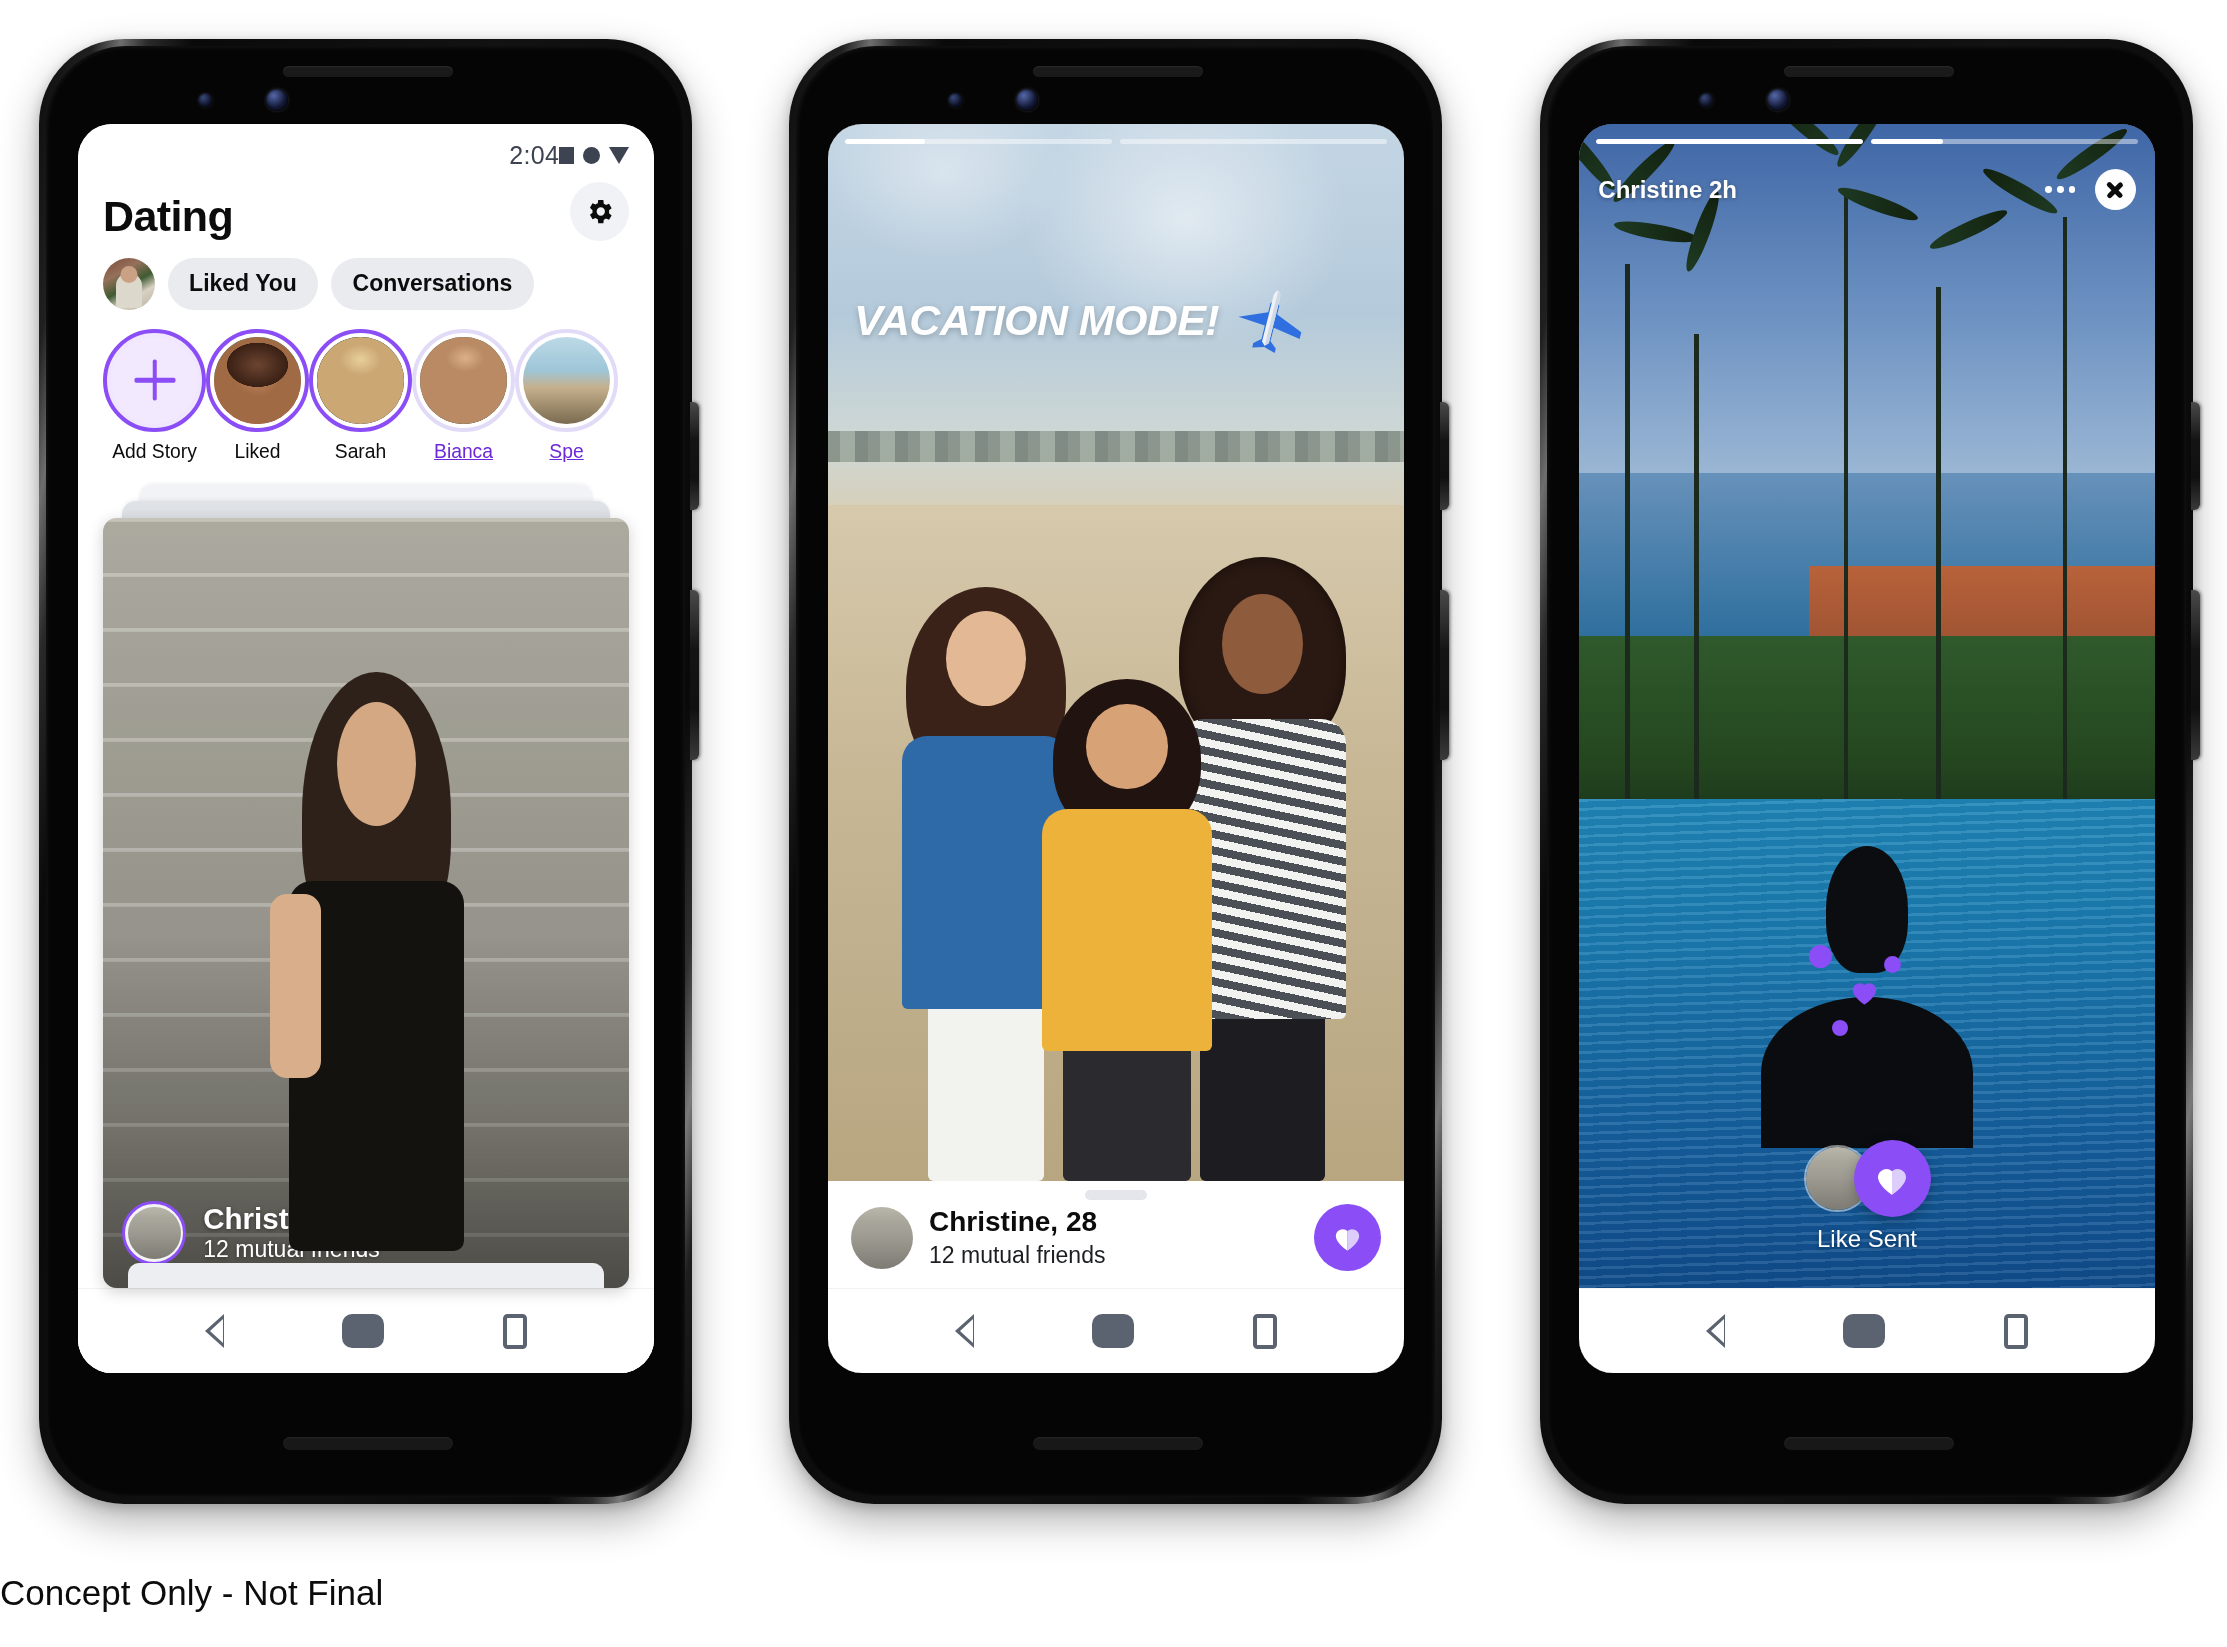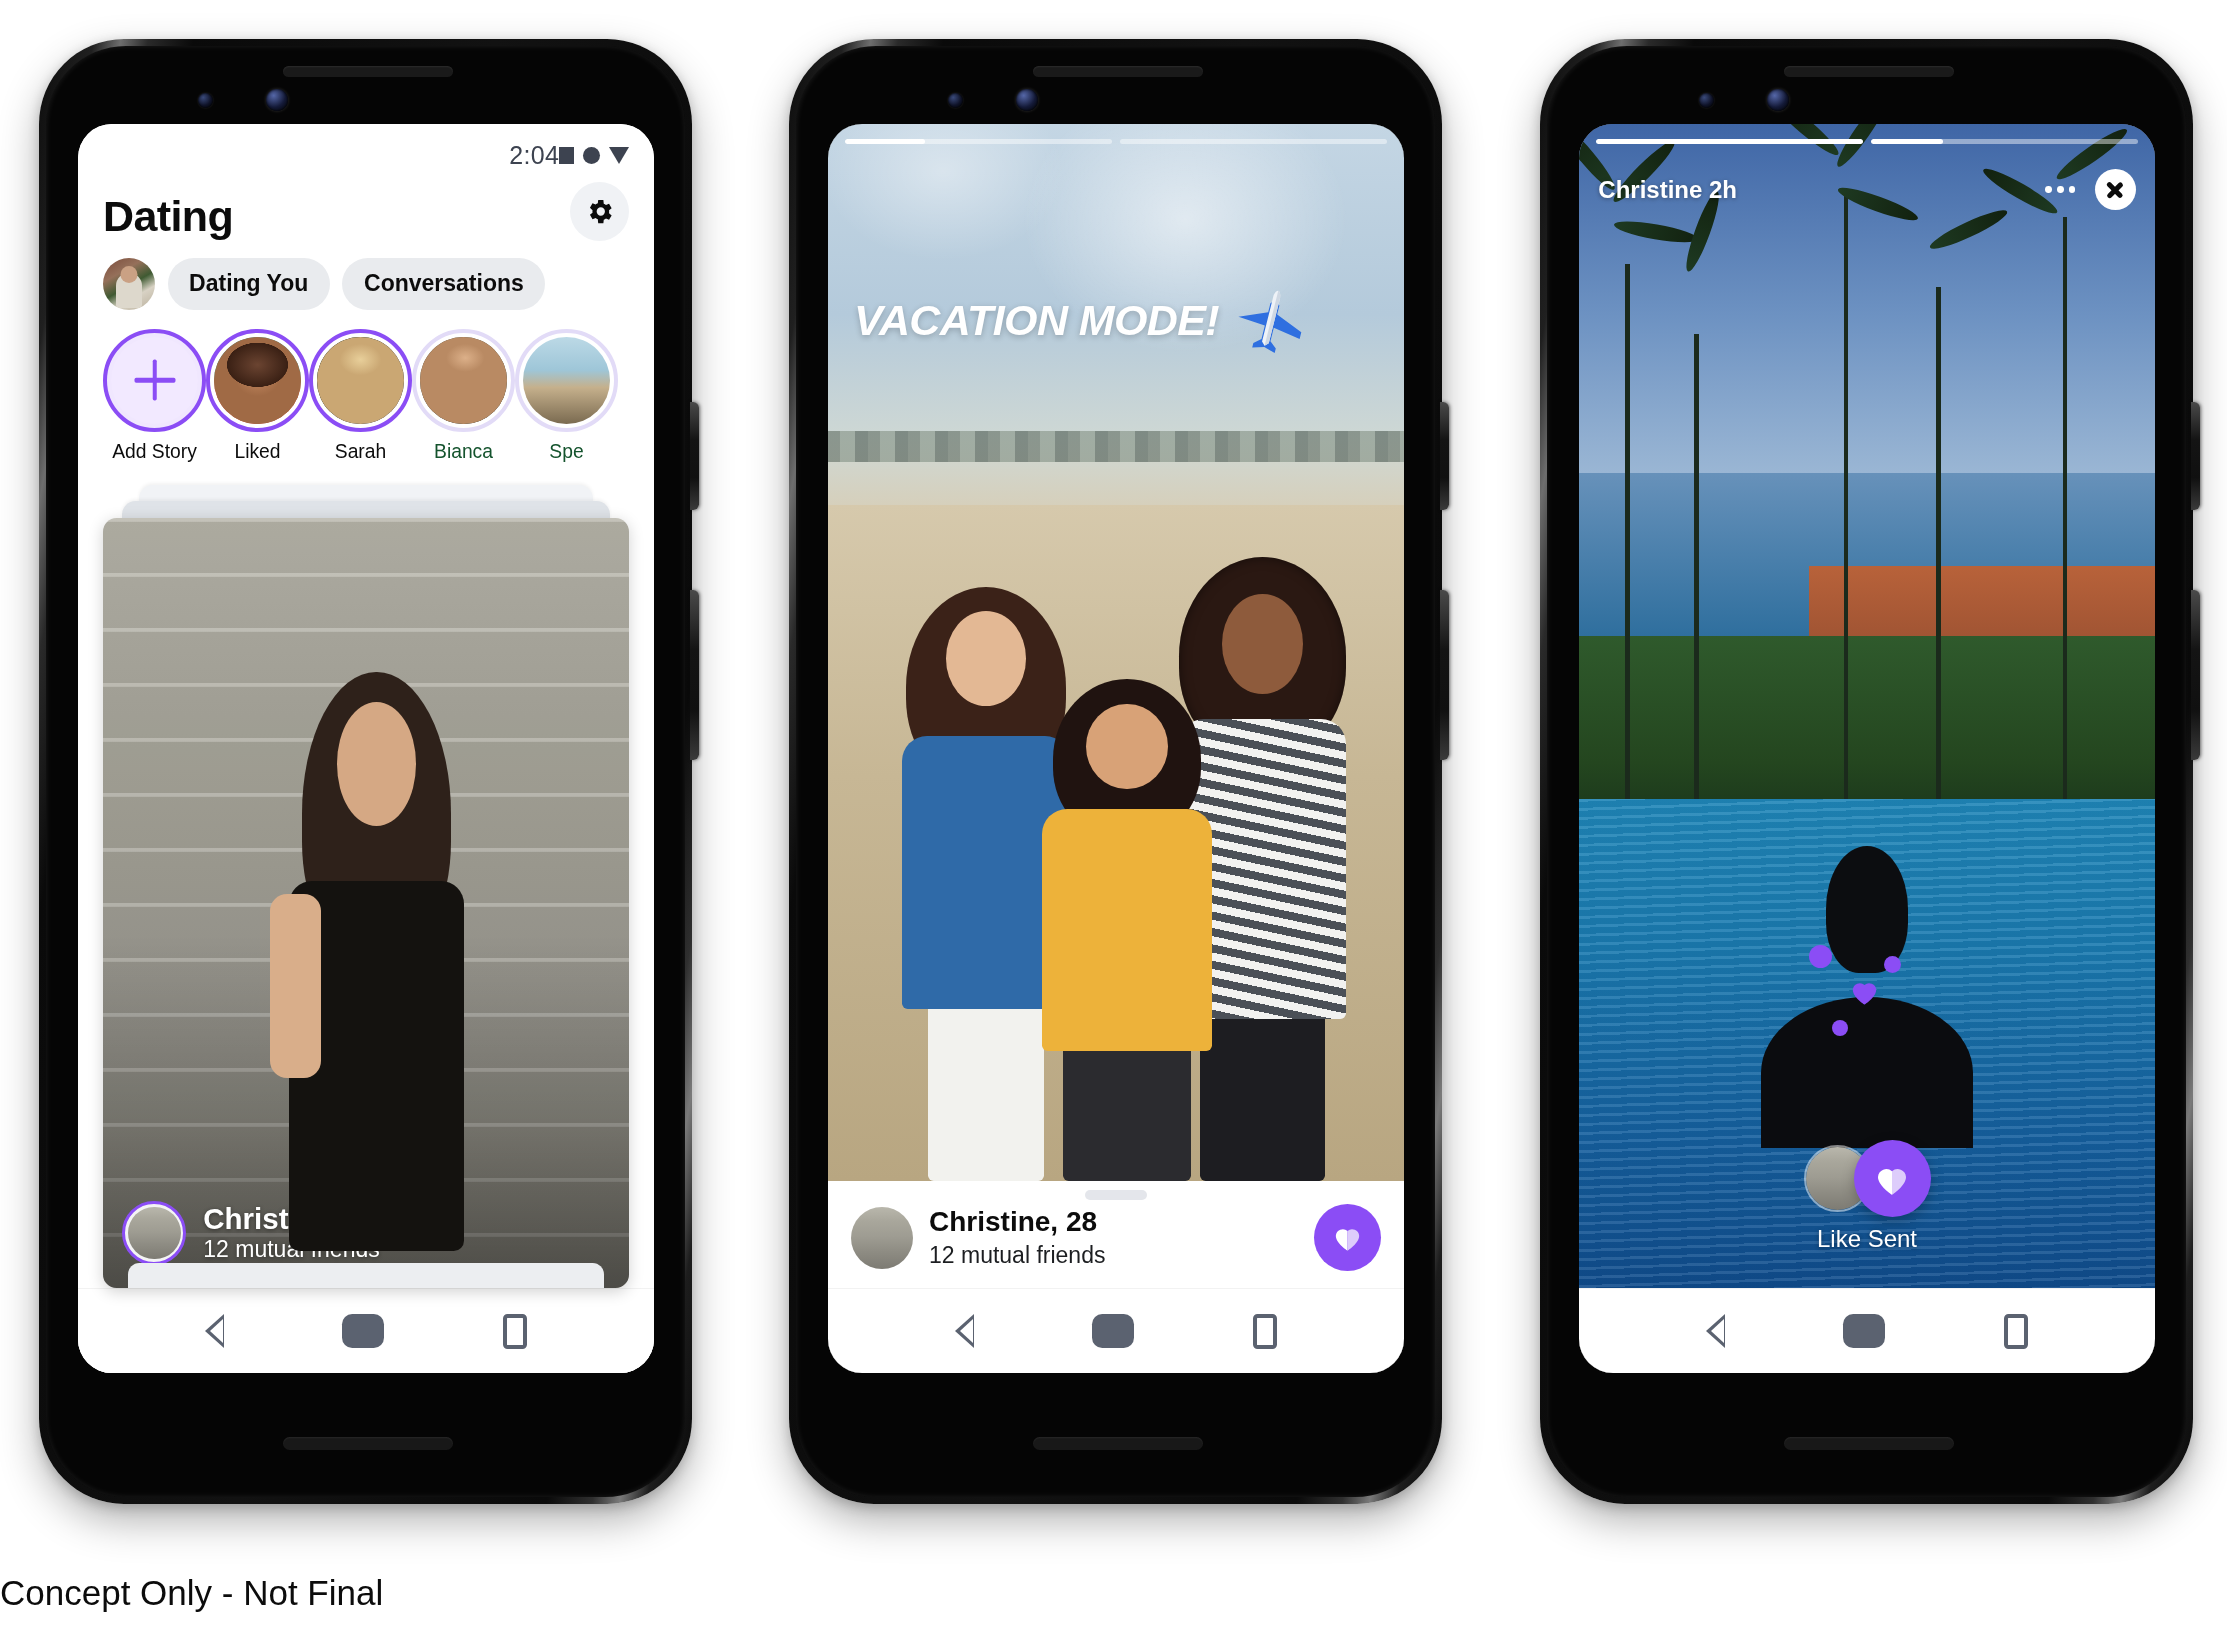--- a/index.html
+++ b/index.html
@@ -123,21 +123,21 @@
     position:relative; width:100%; height:100%; border-radius:50%; background:#f2e9ff;
   }
   .plus::before, .plus::after{
     content:""; position:absolute; background:#8b4df5; border-radius:1.7px;
     left:50%; top:50%; transform:translate(-50%,-50%);
   }
   .plus::before{ width:41px; height:4.5px; }
   .plus::after { width:4.5px; height:41px; }
   .story-name { margin-top: 9px; font-size: 19.3px; color:#0c0c0c; font-weight:400;
                 white-space:nowrap; overflow:hidden; }
-  .story-name.muted { color:#14532d; }
+  .story-name.muted { color:#6d28d9;text-decoration:underline; }
 
   
   .ph { position:absolute; inset:0; }
   .ph-taylor { background:
       radial-gradient(ellipse 58% 42% at 50% 32%, #6b4431 0%, #3a2014 60%, transparent 61%),
       radial-gradient(ellipse 26% 22% at 50% 46%, #c2875f 0%, #a06a45 100%),
       linear-gradient(180deg,#2f8d8a 0%,#3aa09a 40%,#d8432a 62%,#c03820 100%); }
   .ph-sarah { background:
       radial-gradient(ellipse 24% 18% at 50% 26%, #e8cf9a 0%, #caa773 100%),
       radial-gradient(ellipse 40% 36% at 50% 62%, #2b2f42 0%, #1b1e2c 100%),
@@ -401,21 +401,21 @@
           <div class="app-title">Dating</div>
           <button class="gear-btn">
             <svg viewBox="0 0 24 24">
               <path fill="#0c0c0c" d="M19.4 13a7.6 7.6 0 0 0 0-2l2-1.6-2-3.4-2.4 1a7.6 7.6 0 0 0-1.7-1L15 3H11l-.3 2.6a7.6 7.6 0 0 0-1.7 1l-2.4-1-2 3.4L6.6 11a7.6 7.6 0 0 0 0 2l-2 1.6 2 3.4 2.4-1c.5.4 1.1.8 1.7 1L11 21h4l.3-2.6c.6-.2 1.2-.6 1.7-1l2.4 1 2-3.4-2-1.6ZM13 15.2A3.2 3.2 0 1 1 13 8.8a3.2 3.2 0 0 1 0 6.4Z"></path>
             </svg>
           </button>
         </div>
 
         <div class="pill-row">
           <div class="me-avatar"></div>
-          <button class="pill">Dating You</button>
+          <button class="pill">Liked You</button>
           <button class="pill">Conversations</button>
         </div>
 
         <div class="stories">
           <div class="story">
             <div class="ring add">
               <div class="ring-in">
                   <div class="plus"></div>
                 </div>
             </div>

